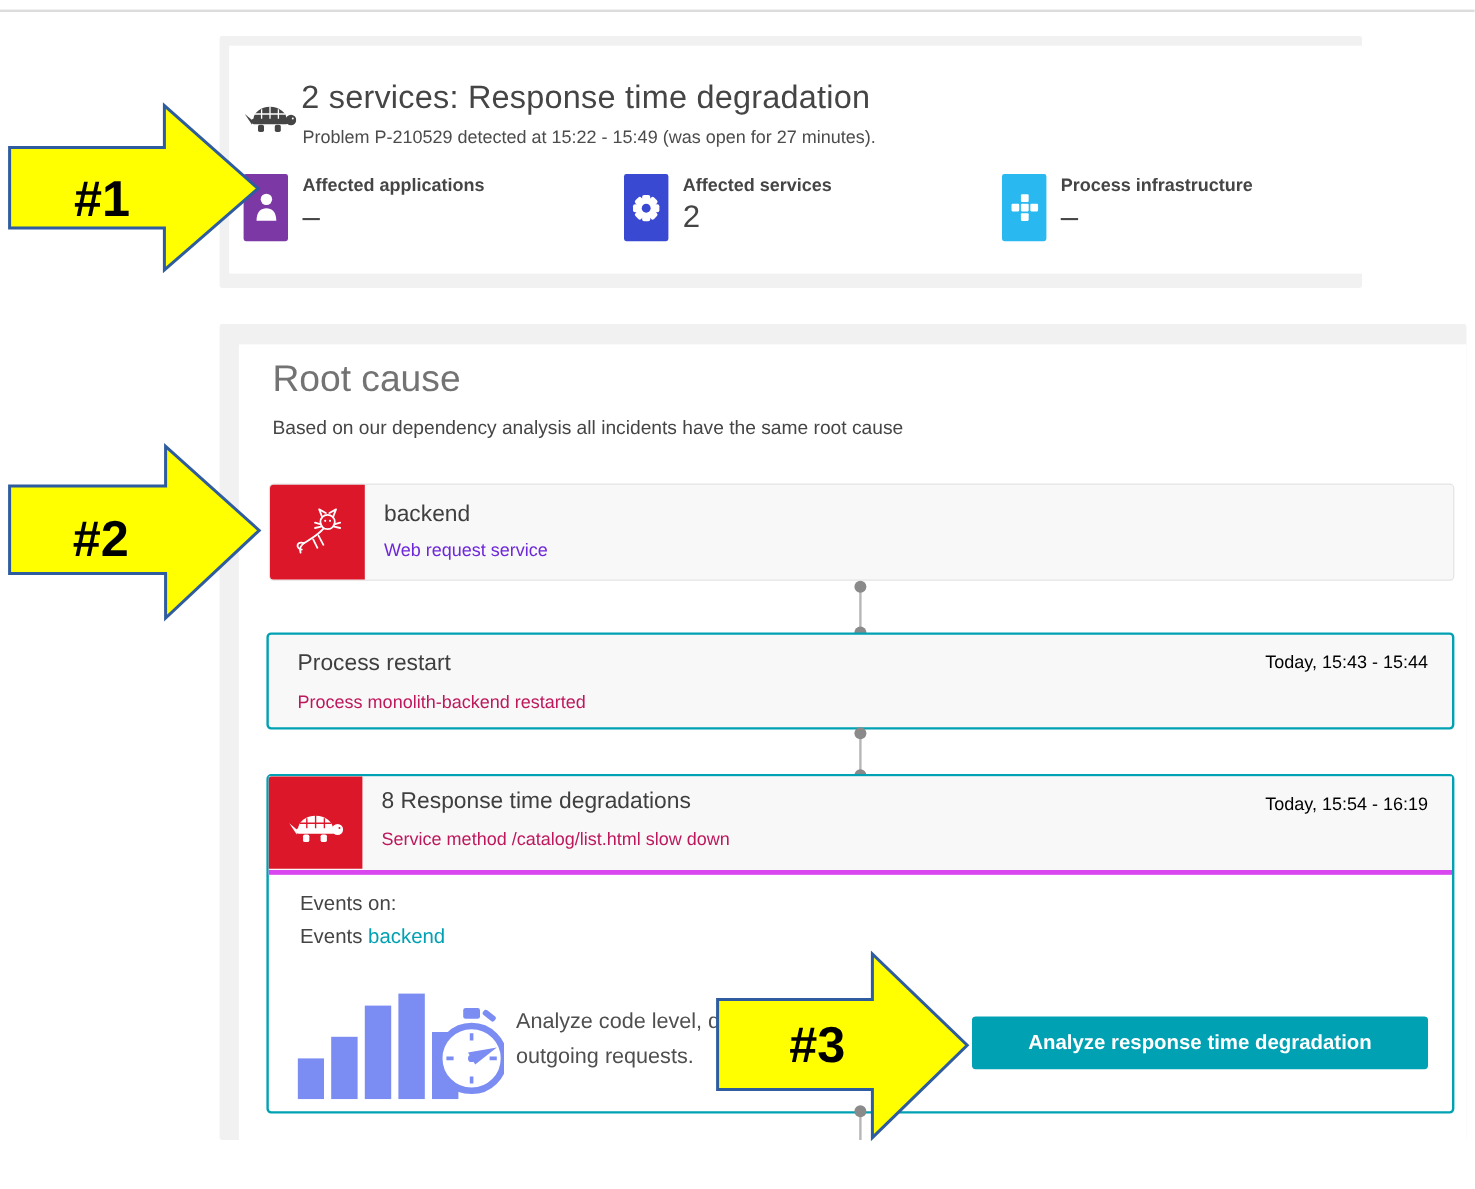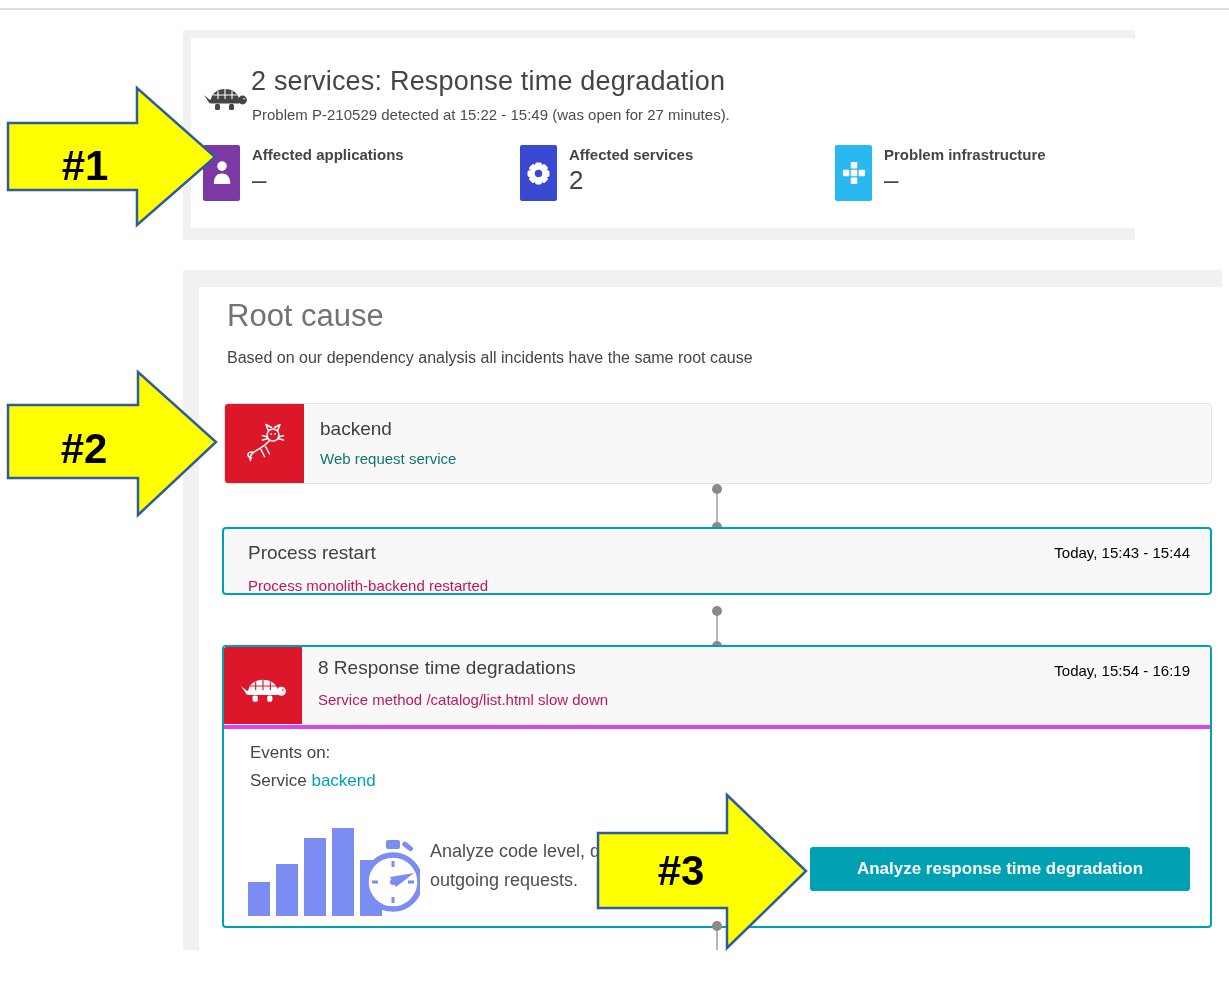--- a/index.html
+++ b/index.html
@@ -32,24 +32,24 @@
 
   
   .rc-heading{left:227px;top:298px;font-size:31px;font-weight:400;color:#737373;}
   .rc-sub{left:227px;top:349px;font-size:16px;color:#454545;}
 
   .entity-card{left:224px;top:403px;width:988px;height:81px;background:#f8f8f8;
     border:1px solid #e3e3e3;border-radius:4px;box-sizing:border-box;}
   .entity-icon{position:absolute;left:0;top:0;width:79px;height:79px;background:#dc172a;
     border-radius:3px 0 0 3px;display:flex;align-items:center;justify-content:center;}
   .entity-name{position:absolute;left:95px;top:14px;font-size:19px;color:#3f3f3f;}
-  .entity-type{position:absolute;left:95px;top:46px;font-size:15px;color:#0f766e;}
+  .entity-type{position:absolute;left:95px;top:46px;font-size:15px;color:#6d28d9;}
 
   .event-card{width:990px;border:2px solid #00a1b2;border-radius:4px;box-sizing:border-box;background:#f8f8f8;}
-  #event-restart{left:222px;top:527px;height:68px;padding-left:12px;}
+  #event-restart{left:222px;top:527px;height:81px;padding-left:12px;}
   #event-degradation{left:222px;top:645px;height:283px;background:#fff;}
   .evt-title{position:absolute;left:24px;top:13px;font-size:19px;color:#3f3f3f;}
   .evt-time{position:absolute;right:20px;top:15px;font-size:15px;color:#000000;}
   .evt-desc{position:absolute;left:24px;top:48px;font-size:15px;color:#be185d;}
   .evt-header{position:absolute;left:0;top:0;right:0;height:78px;background:#f8f8f8;border-bottom:4px solid #d946ef;}
   .evt-header .evt-title{left:94px;top:10px;}
   .evt-header .evt-desc{left:94px;top:44px;}
   .evt-icon{position:absolute;left:0;top:0;width:78px;height:77px;background:#dc172a;
     display:flex;align-items:center;justify-content:center;border-radius:2px 0 0 0;}
   .events-on{position:absolute;left:26px;top:92px;font-size:17px;color:#454545;line-height:28px;}
@@ -125,21 +125,21 @@
       <svg width="24" height="24" viewBox="0 0 26 26">
         <g fill="#fff">
           <rect x="9.5" y="1" width="7" height="7" rx="1"></rect>
           <rect x="1" y="9.5" width="7" height="7" rx="1"></rect>
           <rect x="9.5" y="9.5" width="7" height="7" rx="1"></rect>
           <rect x="18" y="9.5" width="7" height="7" rx="1"></rect>
           <rect x="9.5" y="18" width="7" height="7" rx="1"></rect>
         </g>
       </svg>
     </div>
-    <div class="tile-label">Problem infrastructure</div>
+    <div class="tile-label">Process infrastructure</div>
     <div class="tile-value">–</div>
   </div>
 
   <div class="abs frame" id="frame-rootcause"></div>
   <div class="abs" id="card-rootcause"></div>
 
   <div class="abs rc-heading">Root cause</div>
   <div class="abs rc-sub">Based on our dependency analysis all incidents have the same root cause</div>
 
   <div class="abs entity-card">
@@ -188,21 +188,21 @@
           <path d="M15 12 V20 M22 9.5 V20 M29 12 V20 M9.5 16 H34.5" stroke="#dc172a" stroke-width="1.1" fill="none"></path>
         </svg>
       </div>
       <div class="evt-title">8 Response time degradations</div>
       <div class="evt-time">Today, 15:54 - 16:19</div>
       <div class="evt-desc">Service method /catalog/list.html slow down</div>
     </div>
 
     <div class="events-on">
       <span>Events on:</span><br>
-      <span>Service</span>&nbsp;<span class="entity-link">backend</span>
+      <span>Events</span>&nbsp;<span class="entity-link">backend</span>
     </div>
 
     <svg class="analysis-icon" viewBox="0 0 172 92">
       <g fill="#7b8cf3">
         <rect x="0" y="58" width="22" height="34"></rect>
         <rect x="28" y="40" width="22" height="52"></rect>
         <rect x="56" y="14" width="22" height="78"></rect>
         <rect x="84" y="4" width="22" height="88"></rect>
         <rect x="112" y="36" width="22" height="56"></rect>
       </g>

